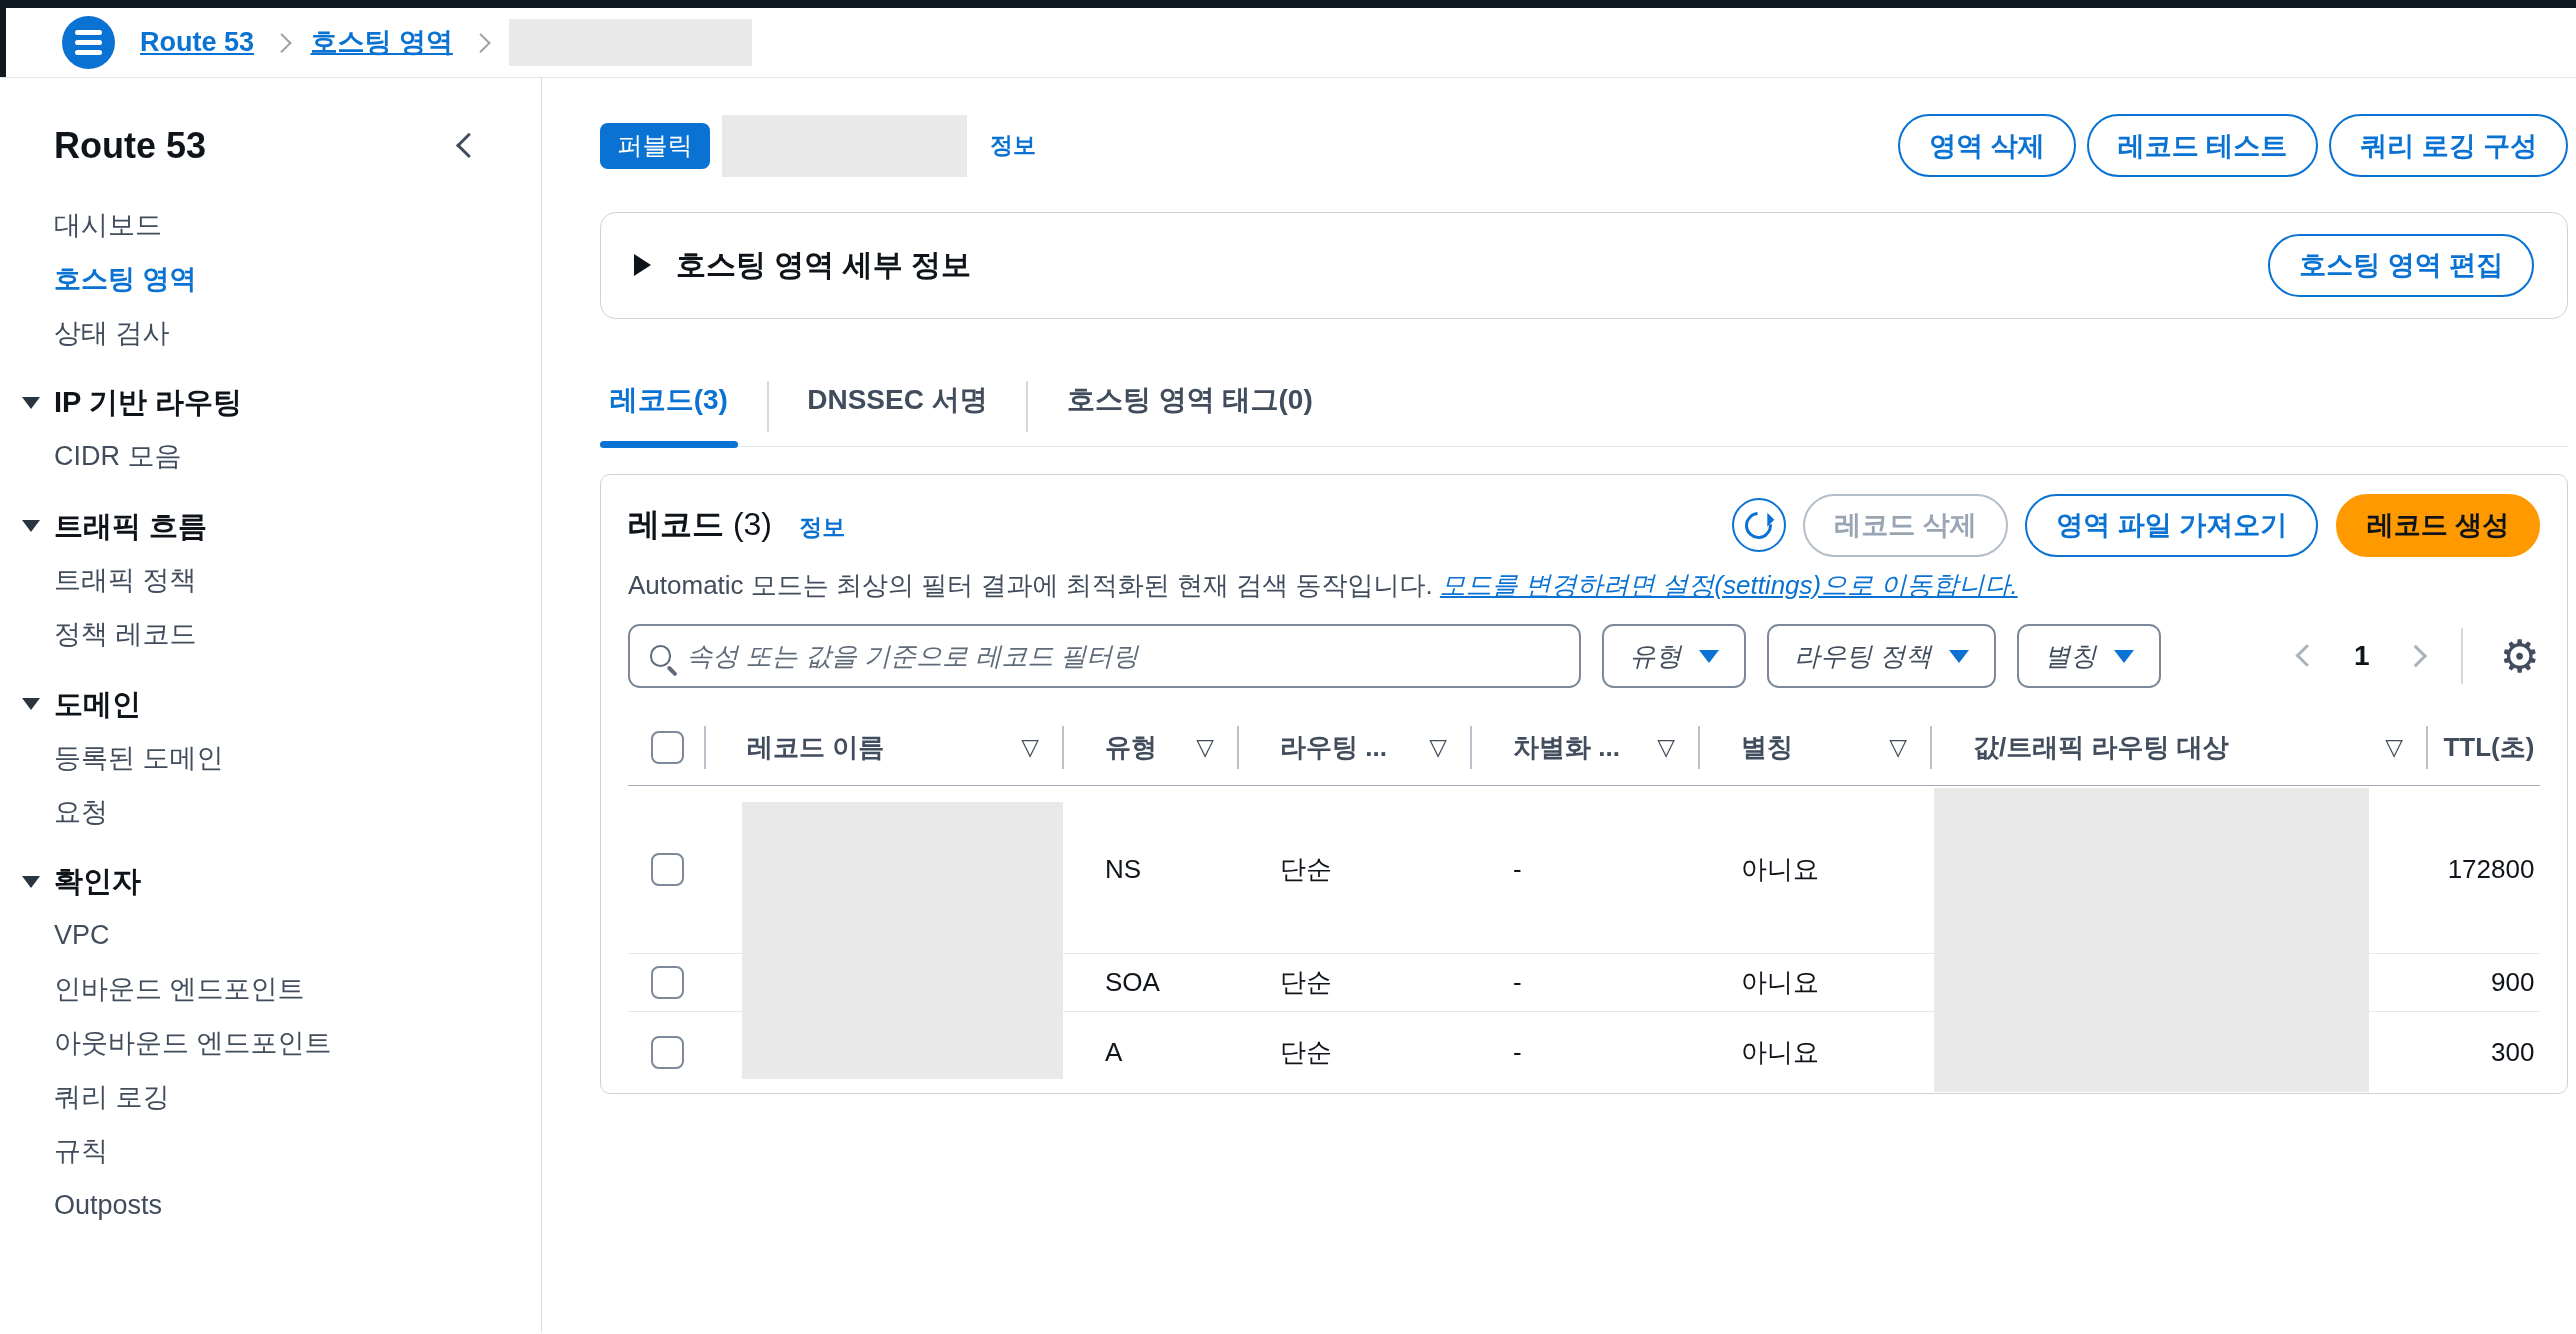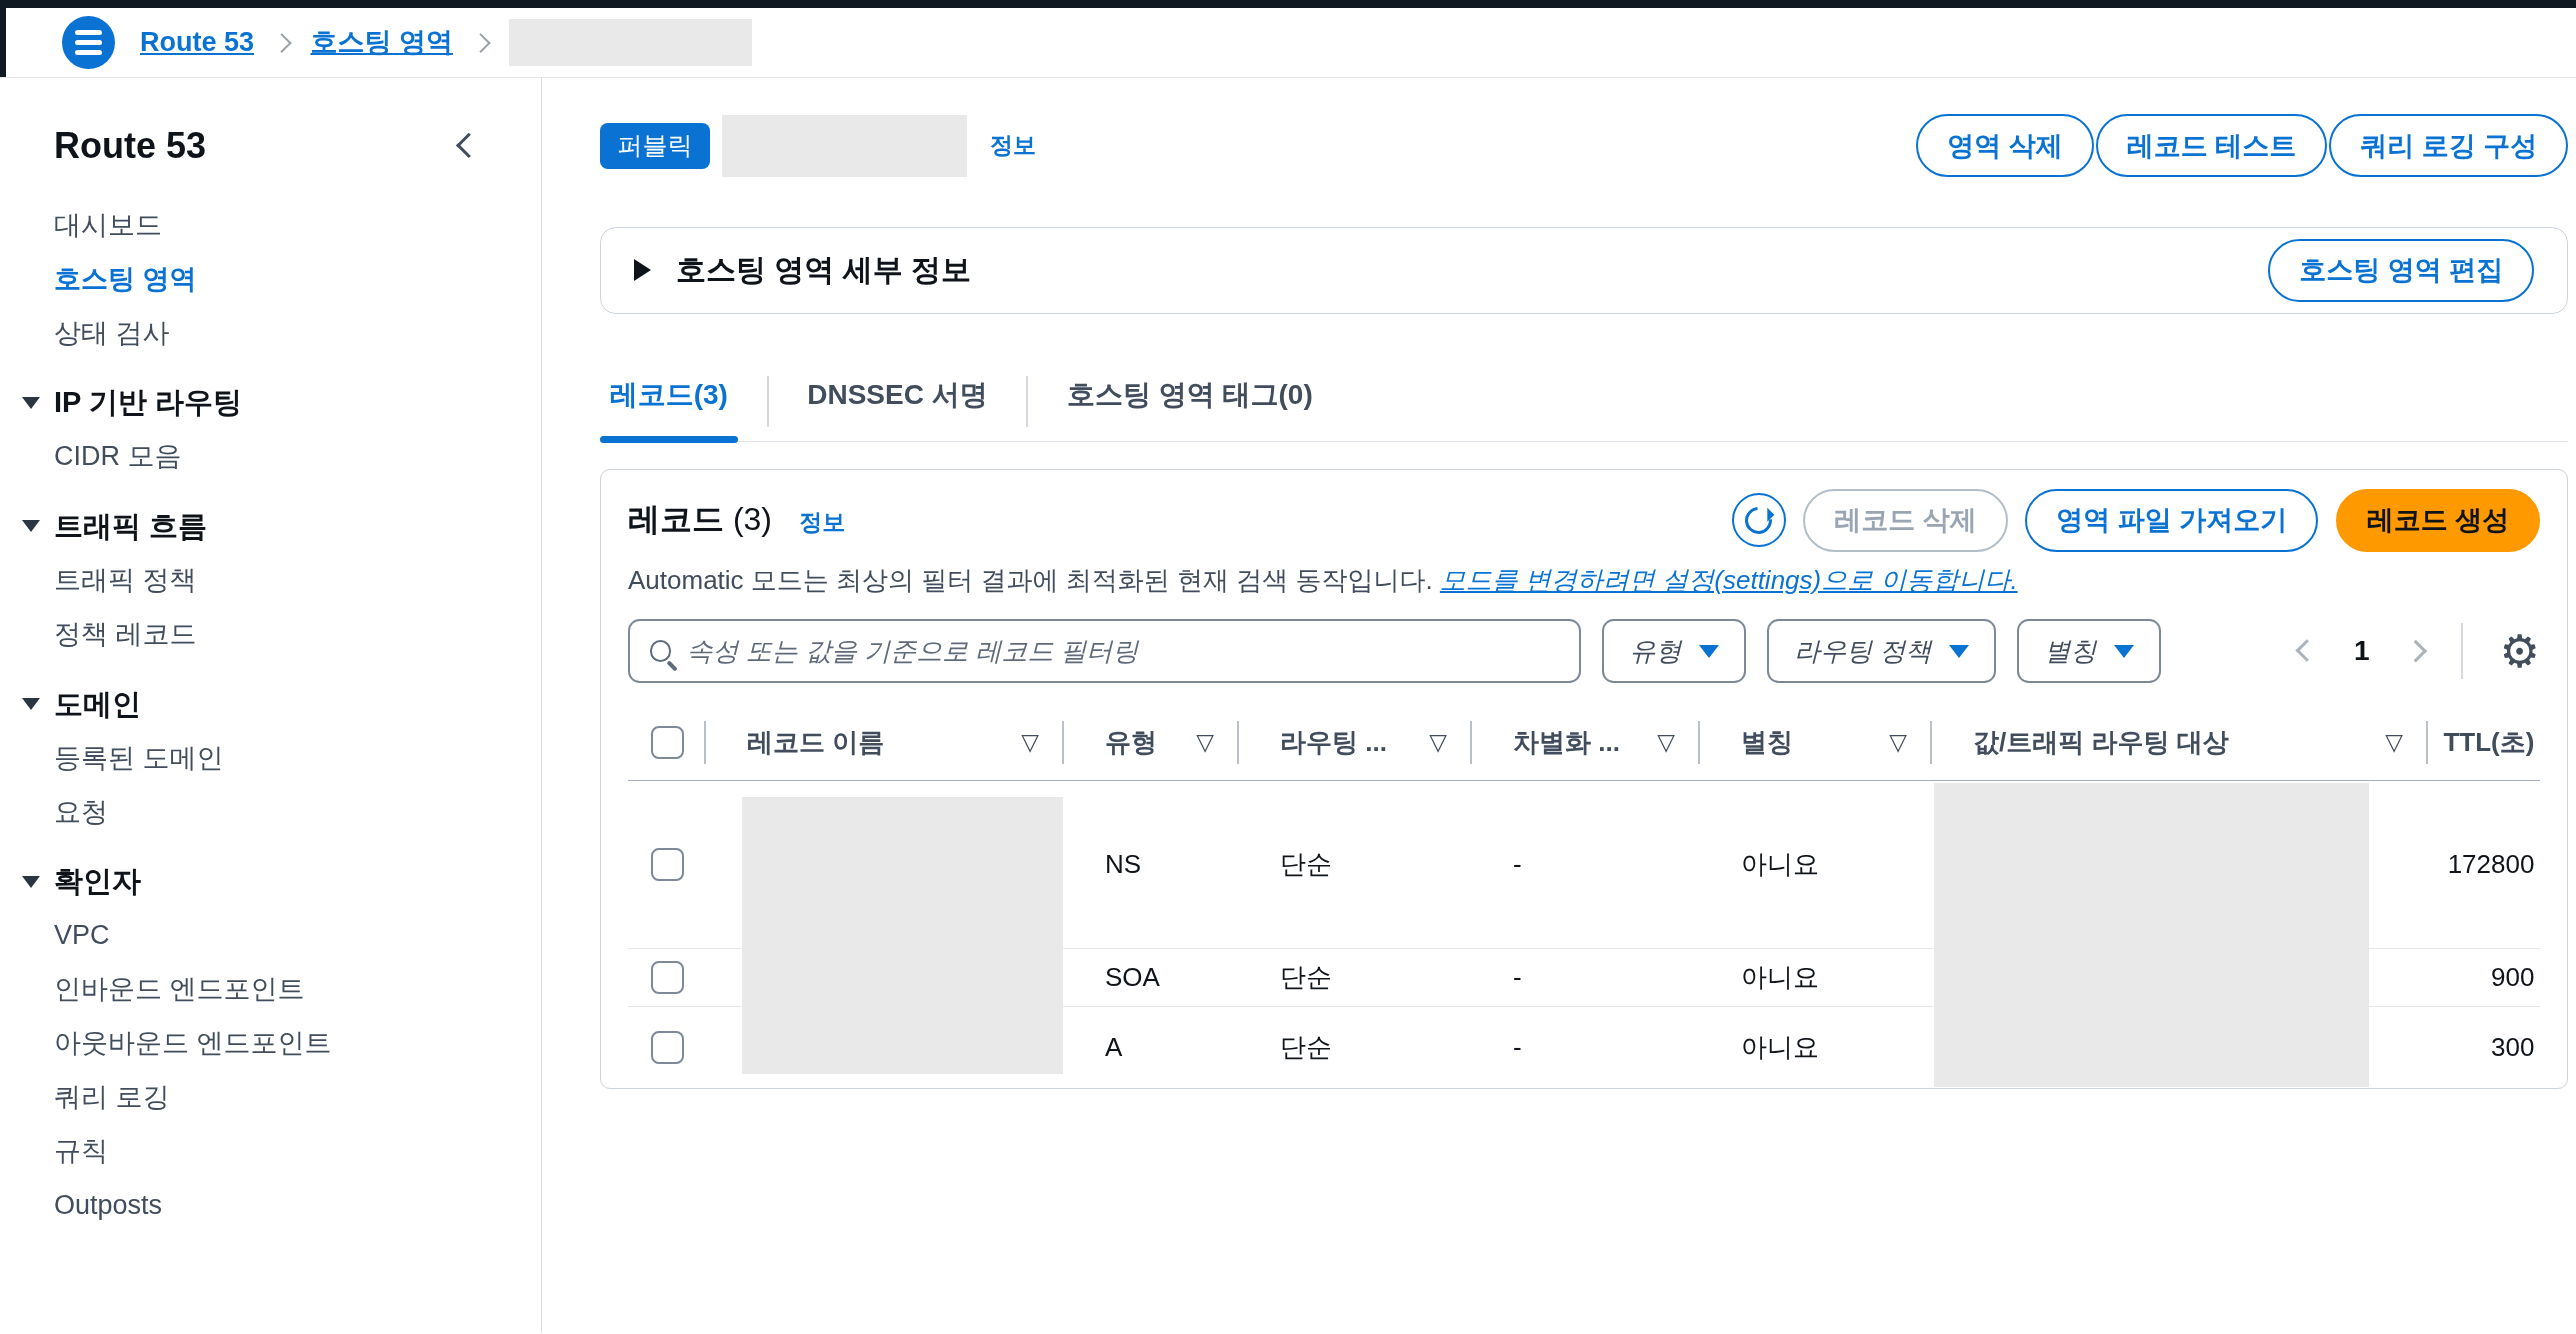--- a/index.html
+++ b/index.html
@@ -41,28 +41,28 @@
     border-left:9.7px solid transparent; border-right:9.7px solid transparent; border-top:12.6px solid #2a3542; }
 
   
   .main { flex:1; padding:37px 7.8px 0 58px; }
 
   .page-header { display:flex; align-items:center; justify-content:space-between; height:62px; }
   .ph-left { display:flex; align-items:center; gap:11.7px; }
   .badge { background:#0972d3; color:#fff; font-size:25px; padding:6.8px 17.5px; border-radius:7.8px; }
   .name-redact { width:245px; height:62px; }
   .info-link { color:#0972d3; font-size:23px; font-weight:700; margin-left:11.7px; cursor:pointer; text-decoration:none; }
-  .ph-actions { display:flex; gap:2px; }
+  .ph-actions { display:flex; gap:11px; }
   .btn { font-family:inherit; font-size:27px; font-weight:700; border-radius:972px; padding:11.7px 29px;
     background:#fff; cursor:pointer; white-space:nowrap; }
   .btn.outline { color:#0972d3; border:2.9px solid #0972d3; }
   .btn.disabled { color:#9aa5b4; border:2.9px solid #b4bec9; cursor:default; }
   .btn.primary-orange { background:#ff9900; border:2.9px solid #ff9900; color:#0f141a; }
 
-  .details-card { margin-top:50px; height:87px; border:1.9px solid #ccd3da; border-radius:15.6px;
+  .details-card { margin-top:35px; height:107px; border:1.9px solid #ccd3da; border-radius:15.6px;
     display:flex; align-items:center; justify-content:space-between; padding:0 33px; }
   .dc-left { display:flex; align-items:center; gap:25px; cursor:pointer; }
   .tri-right { width:0; height:0; border-top:11.7px solid transparent; border-bottom:11.7px solid transparent;
     border-left:17.5px solid #0f141a; }
   .details-title { font-size:30px; font-weight:700; }
 
   .tabs { margin-top:62px; display:flex; align-items:flex-start; border-bottom:1.9px solid #e2e6ea; }
   .tab { position:relative; font-size:28px; font-weight:700; color:#414d5c; padding:0 9.7px 27px; cursor:pointer; }
   .tab.active { color:#0972d3; }
   .tab.active::after { content:""; position:absolute; left:0; right:0; bottom:-1.9px; height:6.8px;

